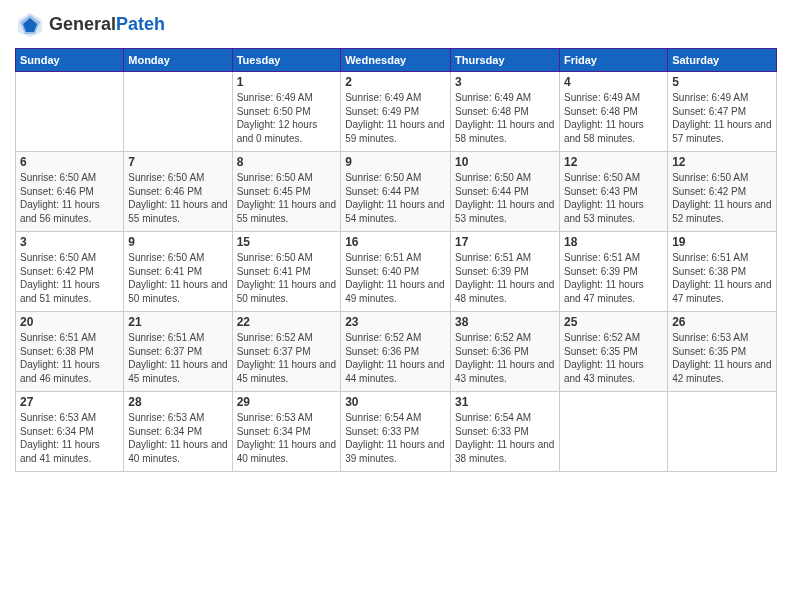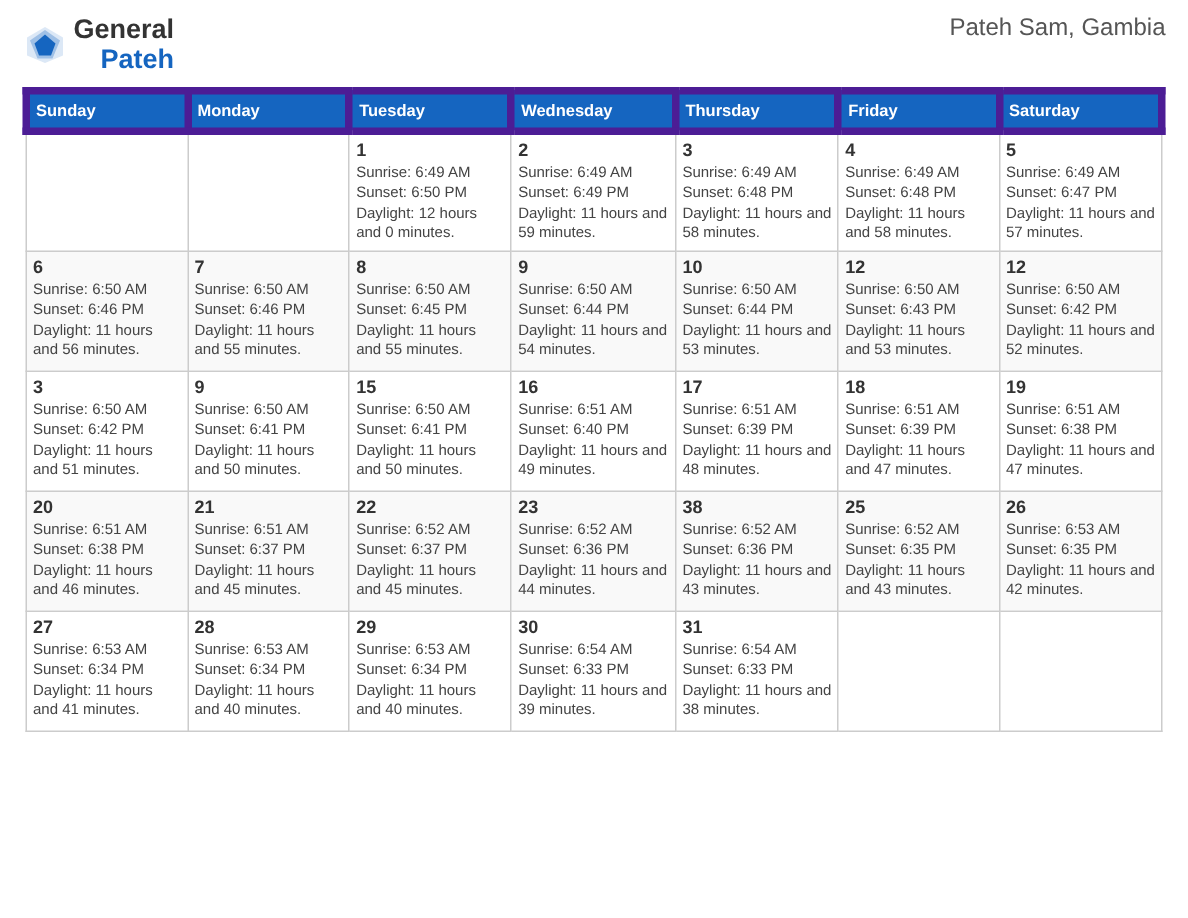--- a/index.html
+++ b/index.html
@@ -20,23 +20,21 @@
       justify-content: space-between;
       align-items: flex-start;
       margin-bottom: 8px;
     }
     .logo {
       display: flex;
       align-items: center;
     }
     .logo-text {
       display: flex;
-      flex-direction: column;
       line-height: 1.1;
-      align-items: flex-end;
     }
     .logo-general {
       font-size: 18px;
       font-weight: bold;
       color: #333;
     }
     .logo-blue {
       font-size: 18px;
       font-weight: bold;
       color: #1565c0;
@@ -62,21 +60,21 @@
       width: 100%;
       border-collapse: collapse;
       font-size: 9.5px;
     }
     .calendar th {
       background-color: #1565c0;
       color: #fff;
       padding: 5px 4px;
       text-align: left;
       font-size: 11px;
-      border: 5px solid #4c1d95;
+      border: 1px solid #4c1d95;
     }
     .calendar td {
       border: 1px solid #ccc;
       vertical-align: top;
       padding: 3px 4px;
       width: 113px;
       height: 80px;
     }
     .cell-number {
       font-size: 12px;
@@ -113,21 +111,20 @@
         <polygon points="15,3 27,10 27,22 15,27 3,22 3,10" fill="#1565c0" opacity="0.15"></polygon>
         <polygon points="15,5 25,12 20,24 10,24 5,12" fill="#1565c0" opacity="0.3"></polygon>
         <polygon points="15,8 22,14 19,22 11,22 8,14" fill="#1565c0"></polygon>
       </svg>
       <div class="logo-text">
         <span class="logo-general">General</span>
         <span class="logo-blue">Pateh</span>
       </div>
     </div>
     <div class="title-block">
-      <div class="location">Pateh Sam, Gambia</div>
     </div>
   </div>
 
   <table class="calendar">
     <thead>
       <tr>
       <th>Sunday</th>
           <th>Monday</th>
           <th>Tuesday</th>
           <th>Wednesday</th>

